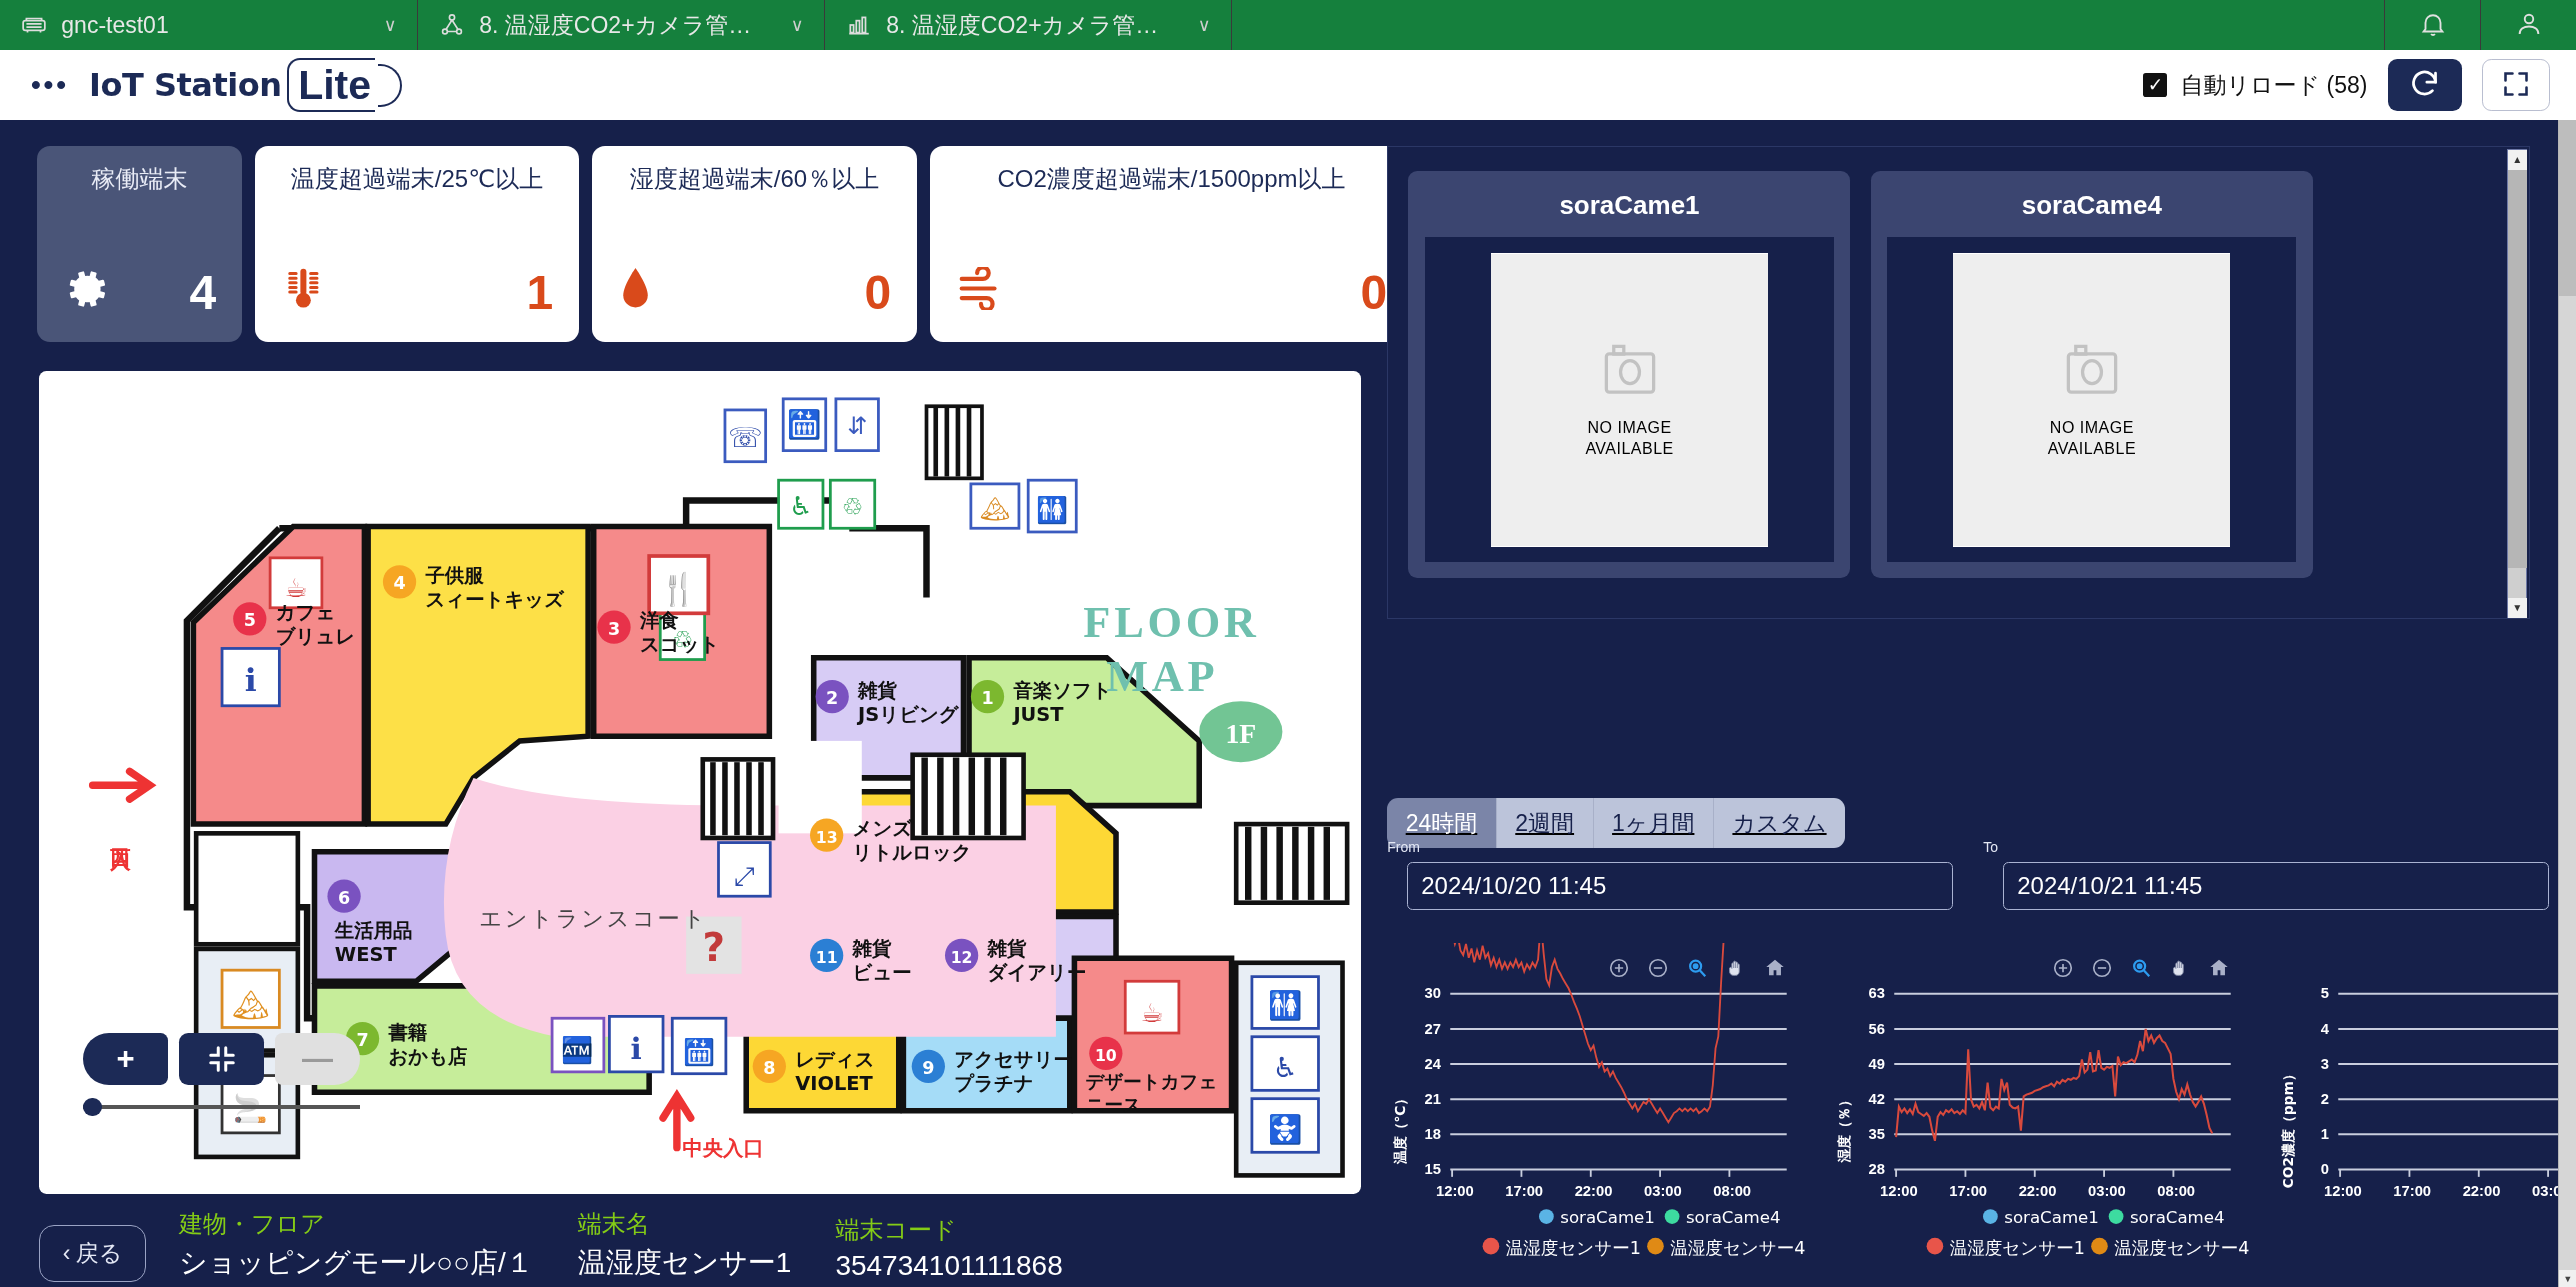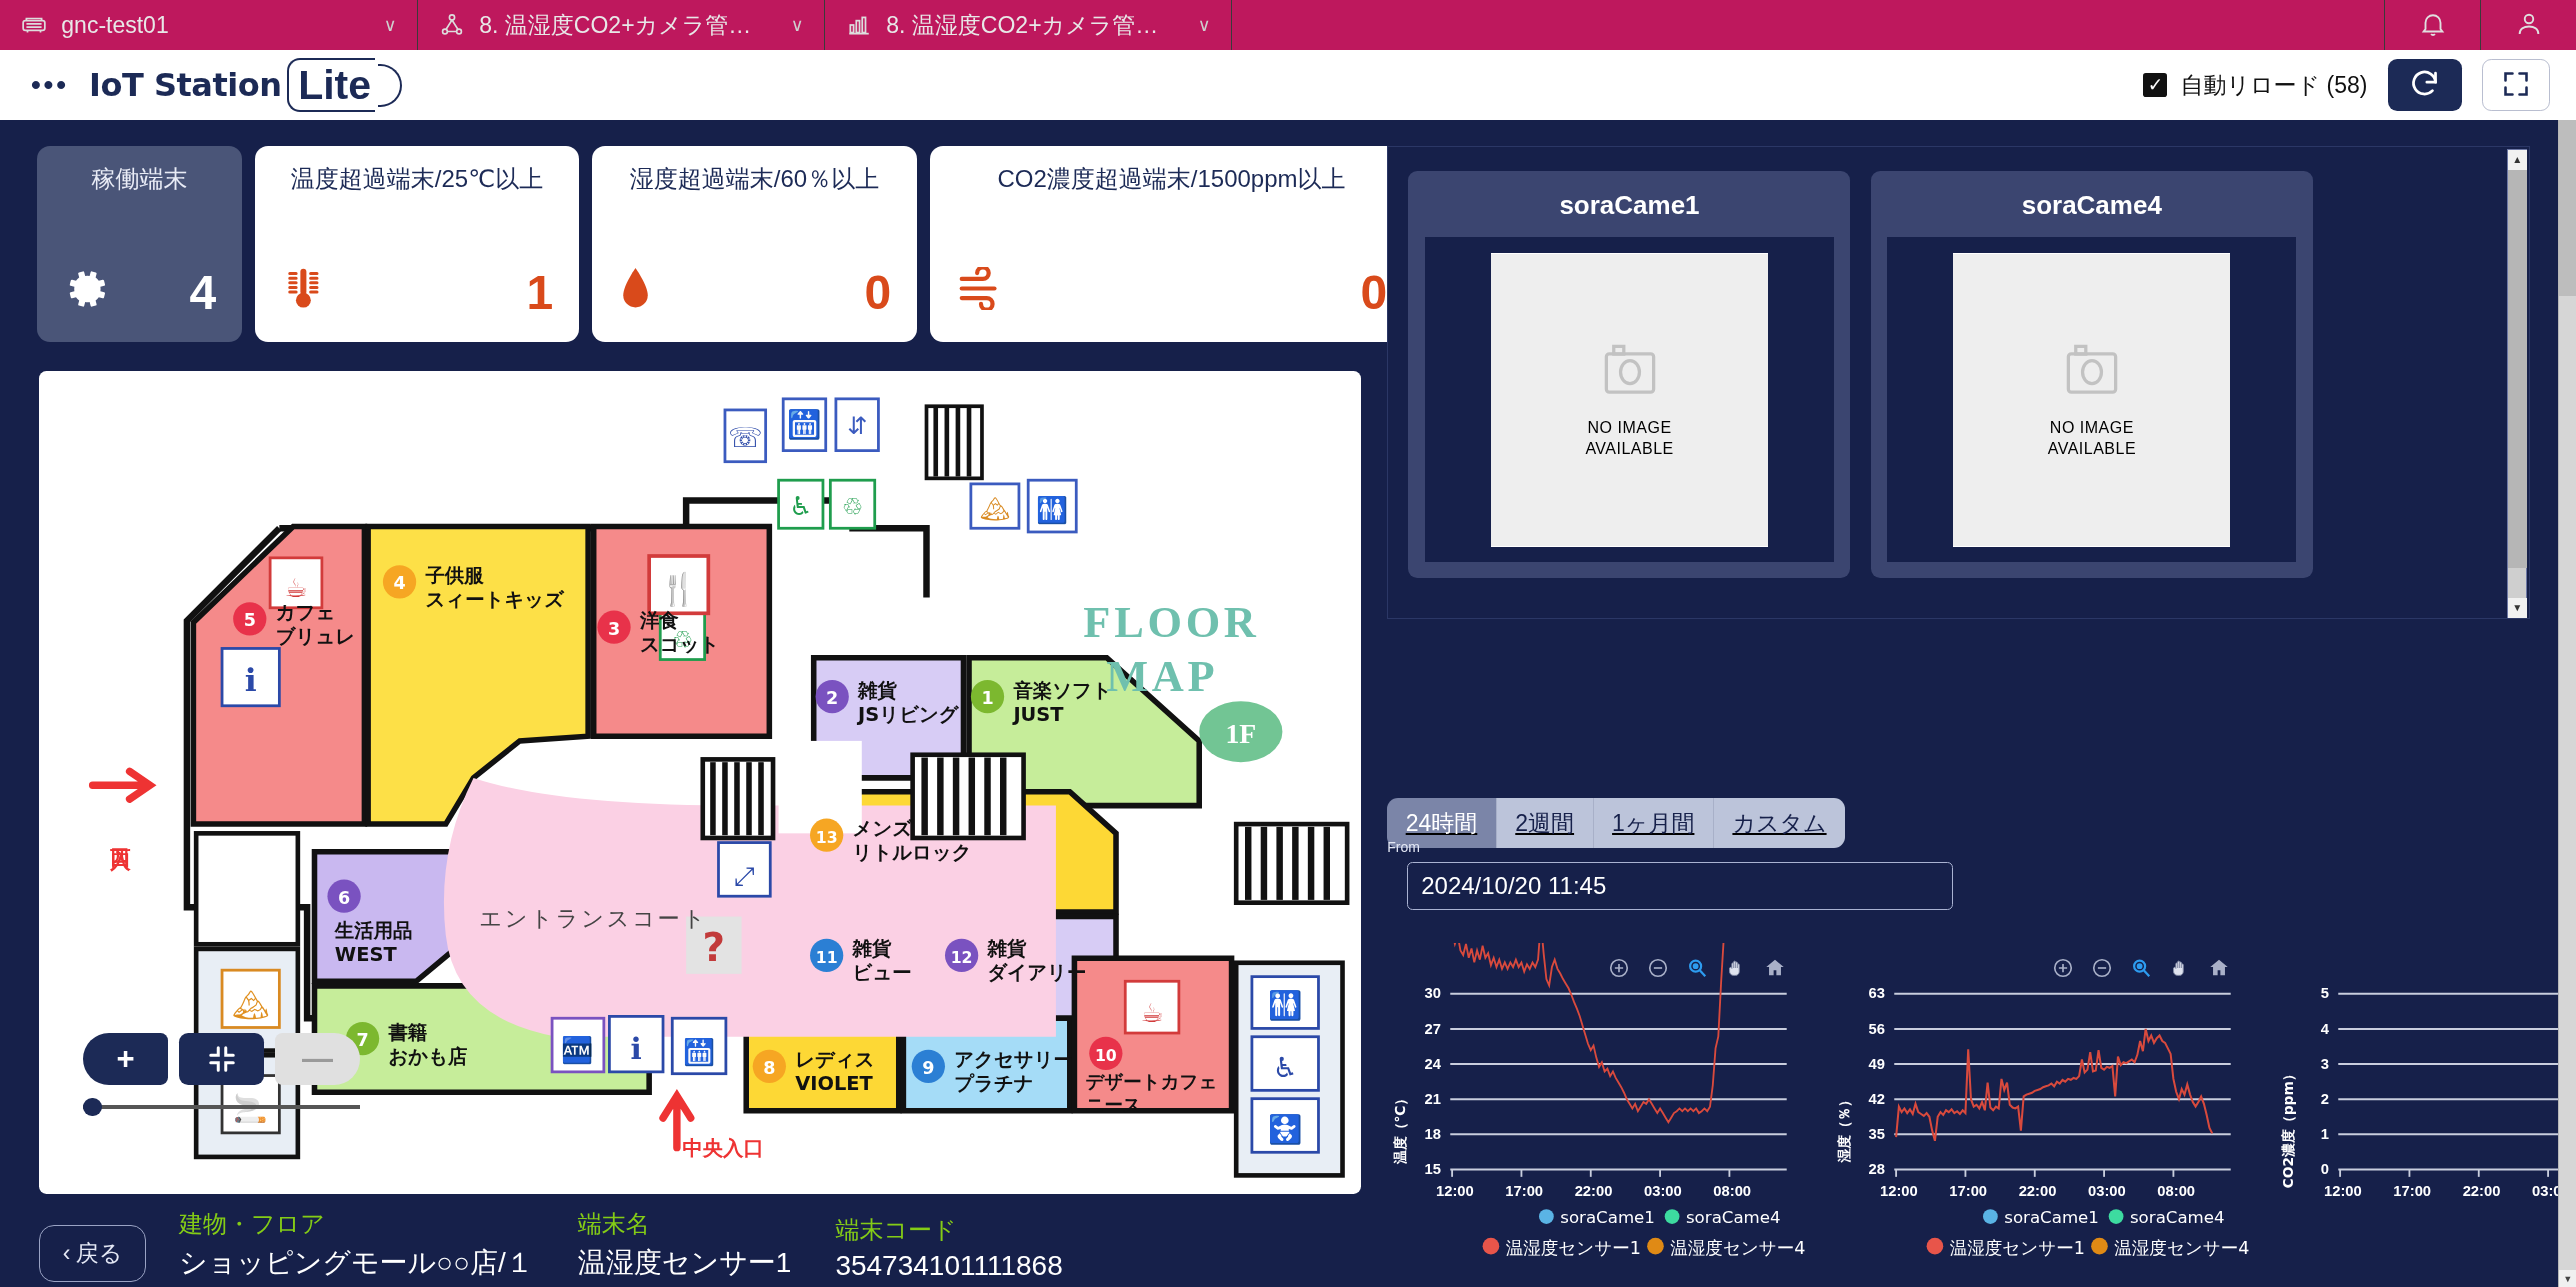--- a/index.html
+++ b/index.html
@@ -7,21 +7,21 @@
     width: 2576px; height: 1287px;
     overflow: hidden;
     font-family: "Liberation Sans", "DejaVu Sans", sans-serif;
     background: #16204a;
   }
   body { position: relative; }
 
   
   .tabstrip {
     position: absolute; top: 0; left: 0; width: 2576px; height: 50px;
-    background: #be185d; display: flex; align-items: stretch;
+    background: #15803d; display: flex; align-items: stretch;
   }
   .tab {
     display: flex; align-items: center; gap: 13px;
     padding: 0 20.3px; color: #e8e8e8; font-size: 23px;
     border-right: 0.9px solid #3a3a3a; position: relative;
     min-width: 0;
   }
   .tab.first { width: 418px; }
   .tab.t2 { width: 407px; }
   .tab.t3 { width: 407px; }
@@ -674,20 +674,24 @@
       <div class="rtab">2週間</div>
       <div class="rtab">1ヶ月間</div>
       <div class="rtab">カスタム</div>
     </div>
 
     <div class="dt-row">
       <div class="dt-group">
         <span class="dt-label">From</span>
         <div class="dt-input">2024/10/20 11:45</div>
       </div>
+      <div class="dt-group">
+        <span class="dt-label">To</span>
+        <div class="dt-input">2024/10/21 11:45</div>
+      </div>
     </div>
 
     <div class="charts-row">
 
       <div class="chart-box">
         <div class="chart-tools">
           <span class="ct">
               <svg width="22" height="22" viewBox="0 0 24 24" fill="none" stroke="#a9b0c8" stroke-width="1.8">
                 <circle cx="12" cy="12" r="9"></circle>
                 <path d="M12 7.5v9M7.5 12h9"></path>

